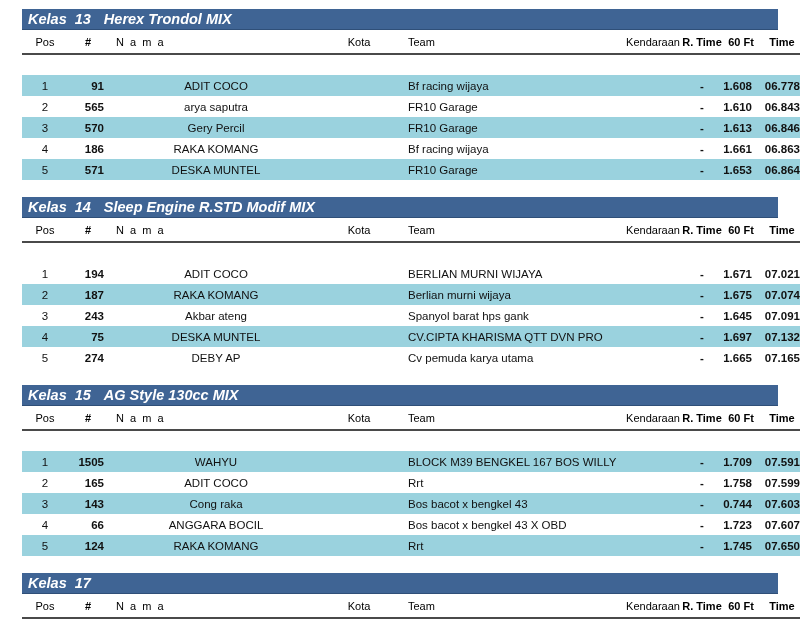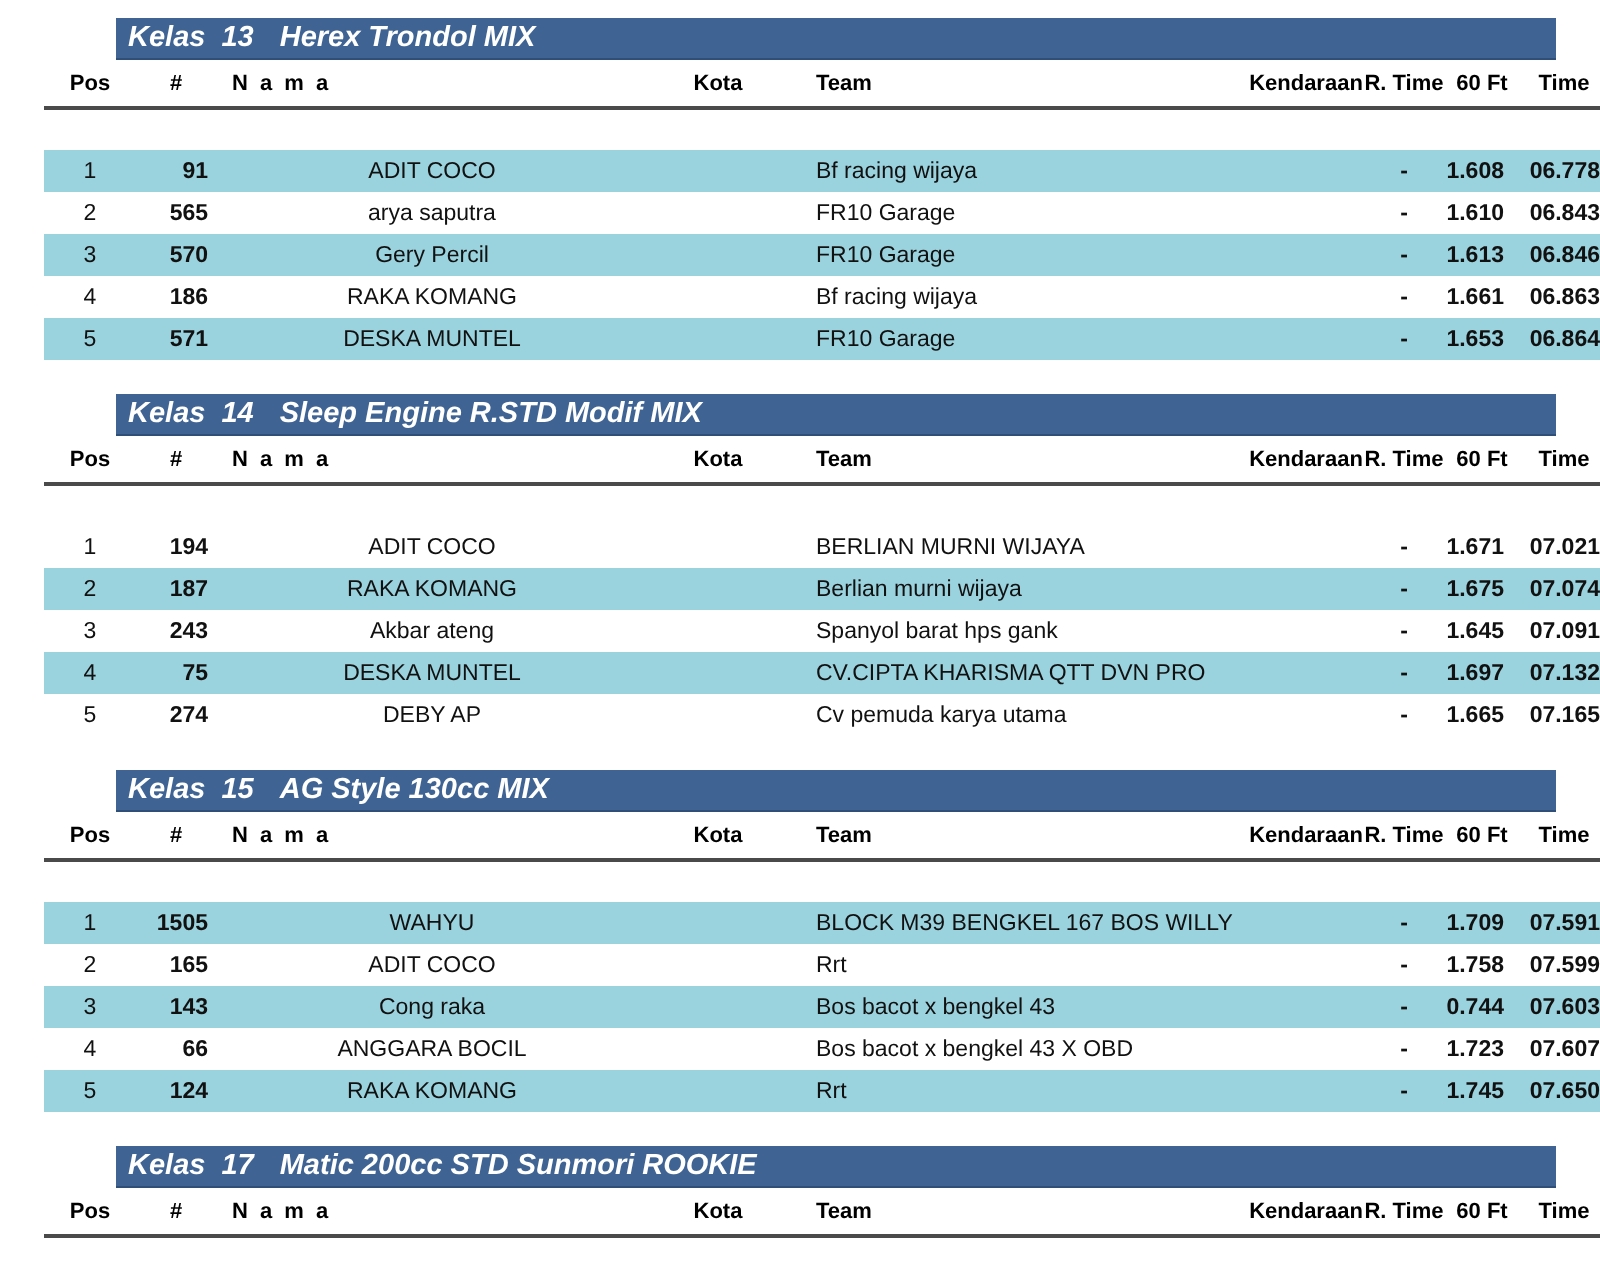--- a/index.html
+++ b/index.html
@@ -24,21 +24,20 @@
 
   
   .title-bar{
     height:21px;
     background:#3f6494;
     display:flex;
     align-items:center;
     padding-left:6px;
     box-sizing:border-box;
     border-bottom:1px solid #2f4f78;
-    margin-left:36px;
   }
   .title-bar span{
     color:#ffffff;
     font-style:italic;
     font-weight:bold;
     font-size:14.5px;
     letter-spacing:0px;
     white-space:pre;
     line-height:1;
   }
@@ -47,21 +46,21 @@
   .t-name{}
 
   
   table{
     width:100%;
     border-collapse:collapse;
     table-layout:fixed;
   }
   thead th{
     font-size:11px;
-    font-weight:bold;
+    font-weight:normal;
     color:#000000;
     padding:3px 0 3px 0;
     border-bottom:2px solid #4a4a4a;
     background:#ffffff;
     height:17px;
     white-space:nowrap;
   }
   tbody tr{height:21px;}
   tbody tr.shade td{background:#9ad2de;}
   tbody tr.plain td{background:#ffffff;}
@@ -343,21 +342,20 @@
             <td class="c-60ft">1.745</td>
             <td class="c-time">07.650</td>
           </tr>
         </tbody>
       </table>
     </div>
     <div class="block">
       <div class="title-bar">
         <span class="t-kelas">Kelas</span>
         <span class="t-num">17</span>
-        <span class="t-name">Matic 200cc STD Sunmori ROOKIE</span>
       </div>
       <table>
         <thead>
           <tr>
             <th class="c-pos">Pos</th>
             <th class="c-num">#</th>
             <th class="c-nama">N a m a</th>
             <th class="c-kota">Kota</th>
             <th class="c-team">Team</th>
             <th class="c-kend">Kendaraan</th>

